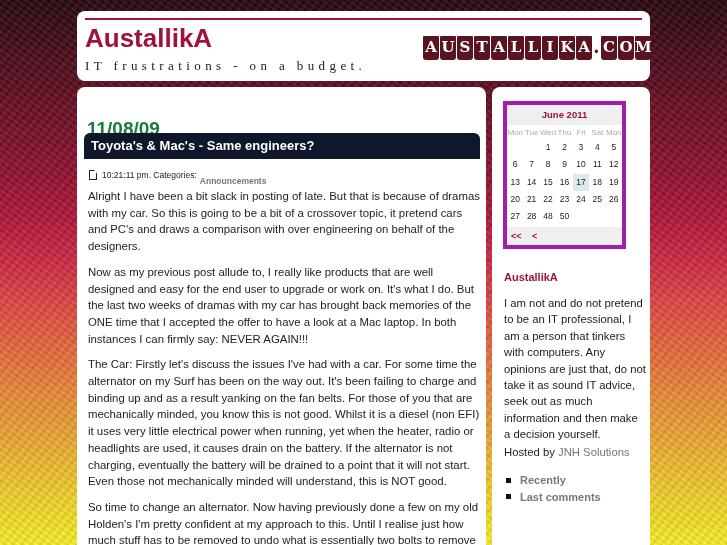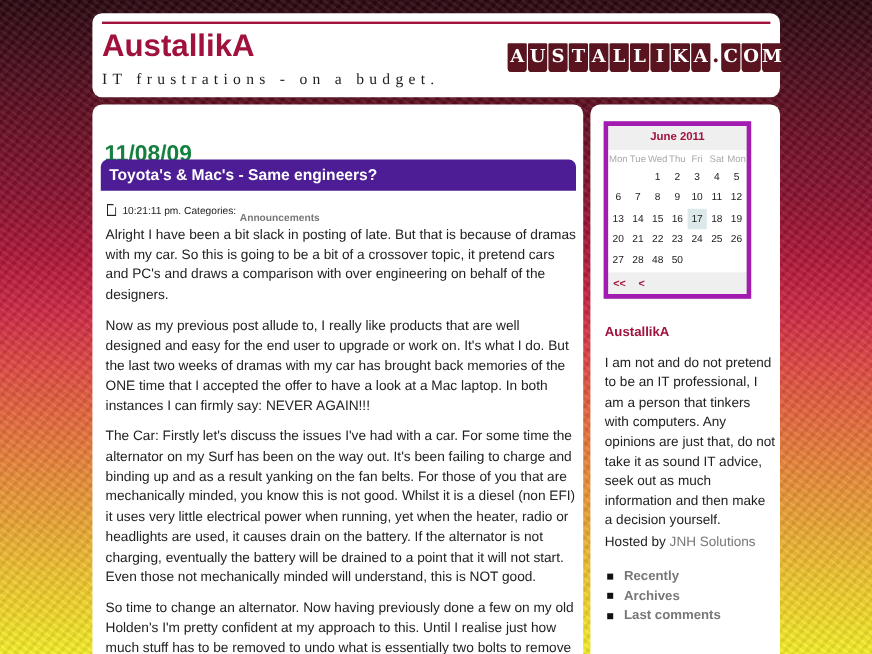--- a/index.html
+++ b/index.html
@@ -49,21 +49,21 @@
   .main {
     position: absolute; left: 77px; top: 87px; width: 409px; height: 470px;
     background: #fff; border-radius: 8px 8px 0 0;
   }
   .post-date {
     position: absolute; left: 10px; top: 31px;
     font-family: "Liberation Sans", sans-serif; font-weight: bold; font-size: 19px; color: #15803d;
   }
   .post-title-bar {
     position: absolute; left: 7px; top: 46px; width: 396px; height: 26px;
-    background: #4c1d95; border-radius: 6px 6px 0 0;
+    background: #0f172a; border-radius: 6px 6px 0 0;
   }
   .post-title {
     position: absolute; left: 7px; top: 5px;
     font-family: "Liberation Sans", sans-serif; font-weight: bold; font-size: 13px; color: #fff;
   }
   .post-meta {
     position: absolute; left: 12px; top: 77px;
     font-family: "Liberation Sans", sans-serif; font-size: 8.5px; color: #222;
     display: flex; align-items: center; gap: 3px; justify-content: flex-end;
   }
@@ -216,19 +216,16 @@
   <div class="side-about">I am not and do not pretend to be an IT professional, I am a person that tinkers with computers. Any opinions are just that, do not take it as sound IT advice, seek out as much information and then make a decision yourself.</div>
   <div class="side-hosted">
     <span>Hosted by</span>
     <a>JNH Solutions</a>
   </div>
   <ul class="side-links">
     <li>
         <a>Recently</a>
       </li>
     <li>
-        <a>Archives</a>
-      </li>
-    <li>
         <a>Last comments</a>
       </li>
   </ul>
 </div>
 
 </body></html>

